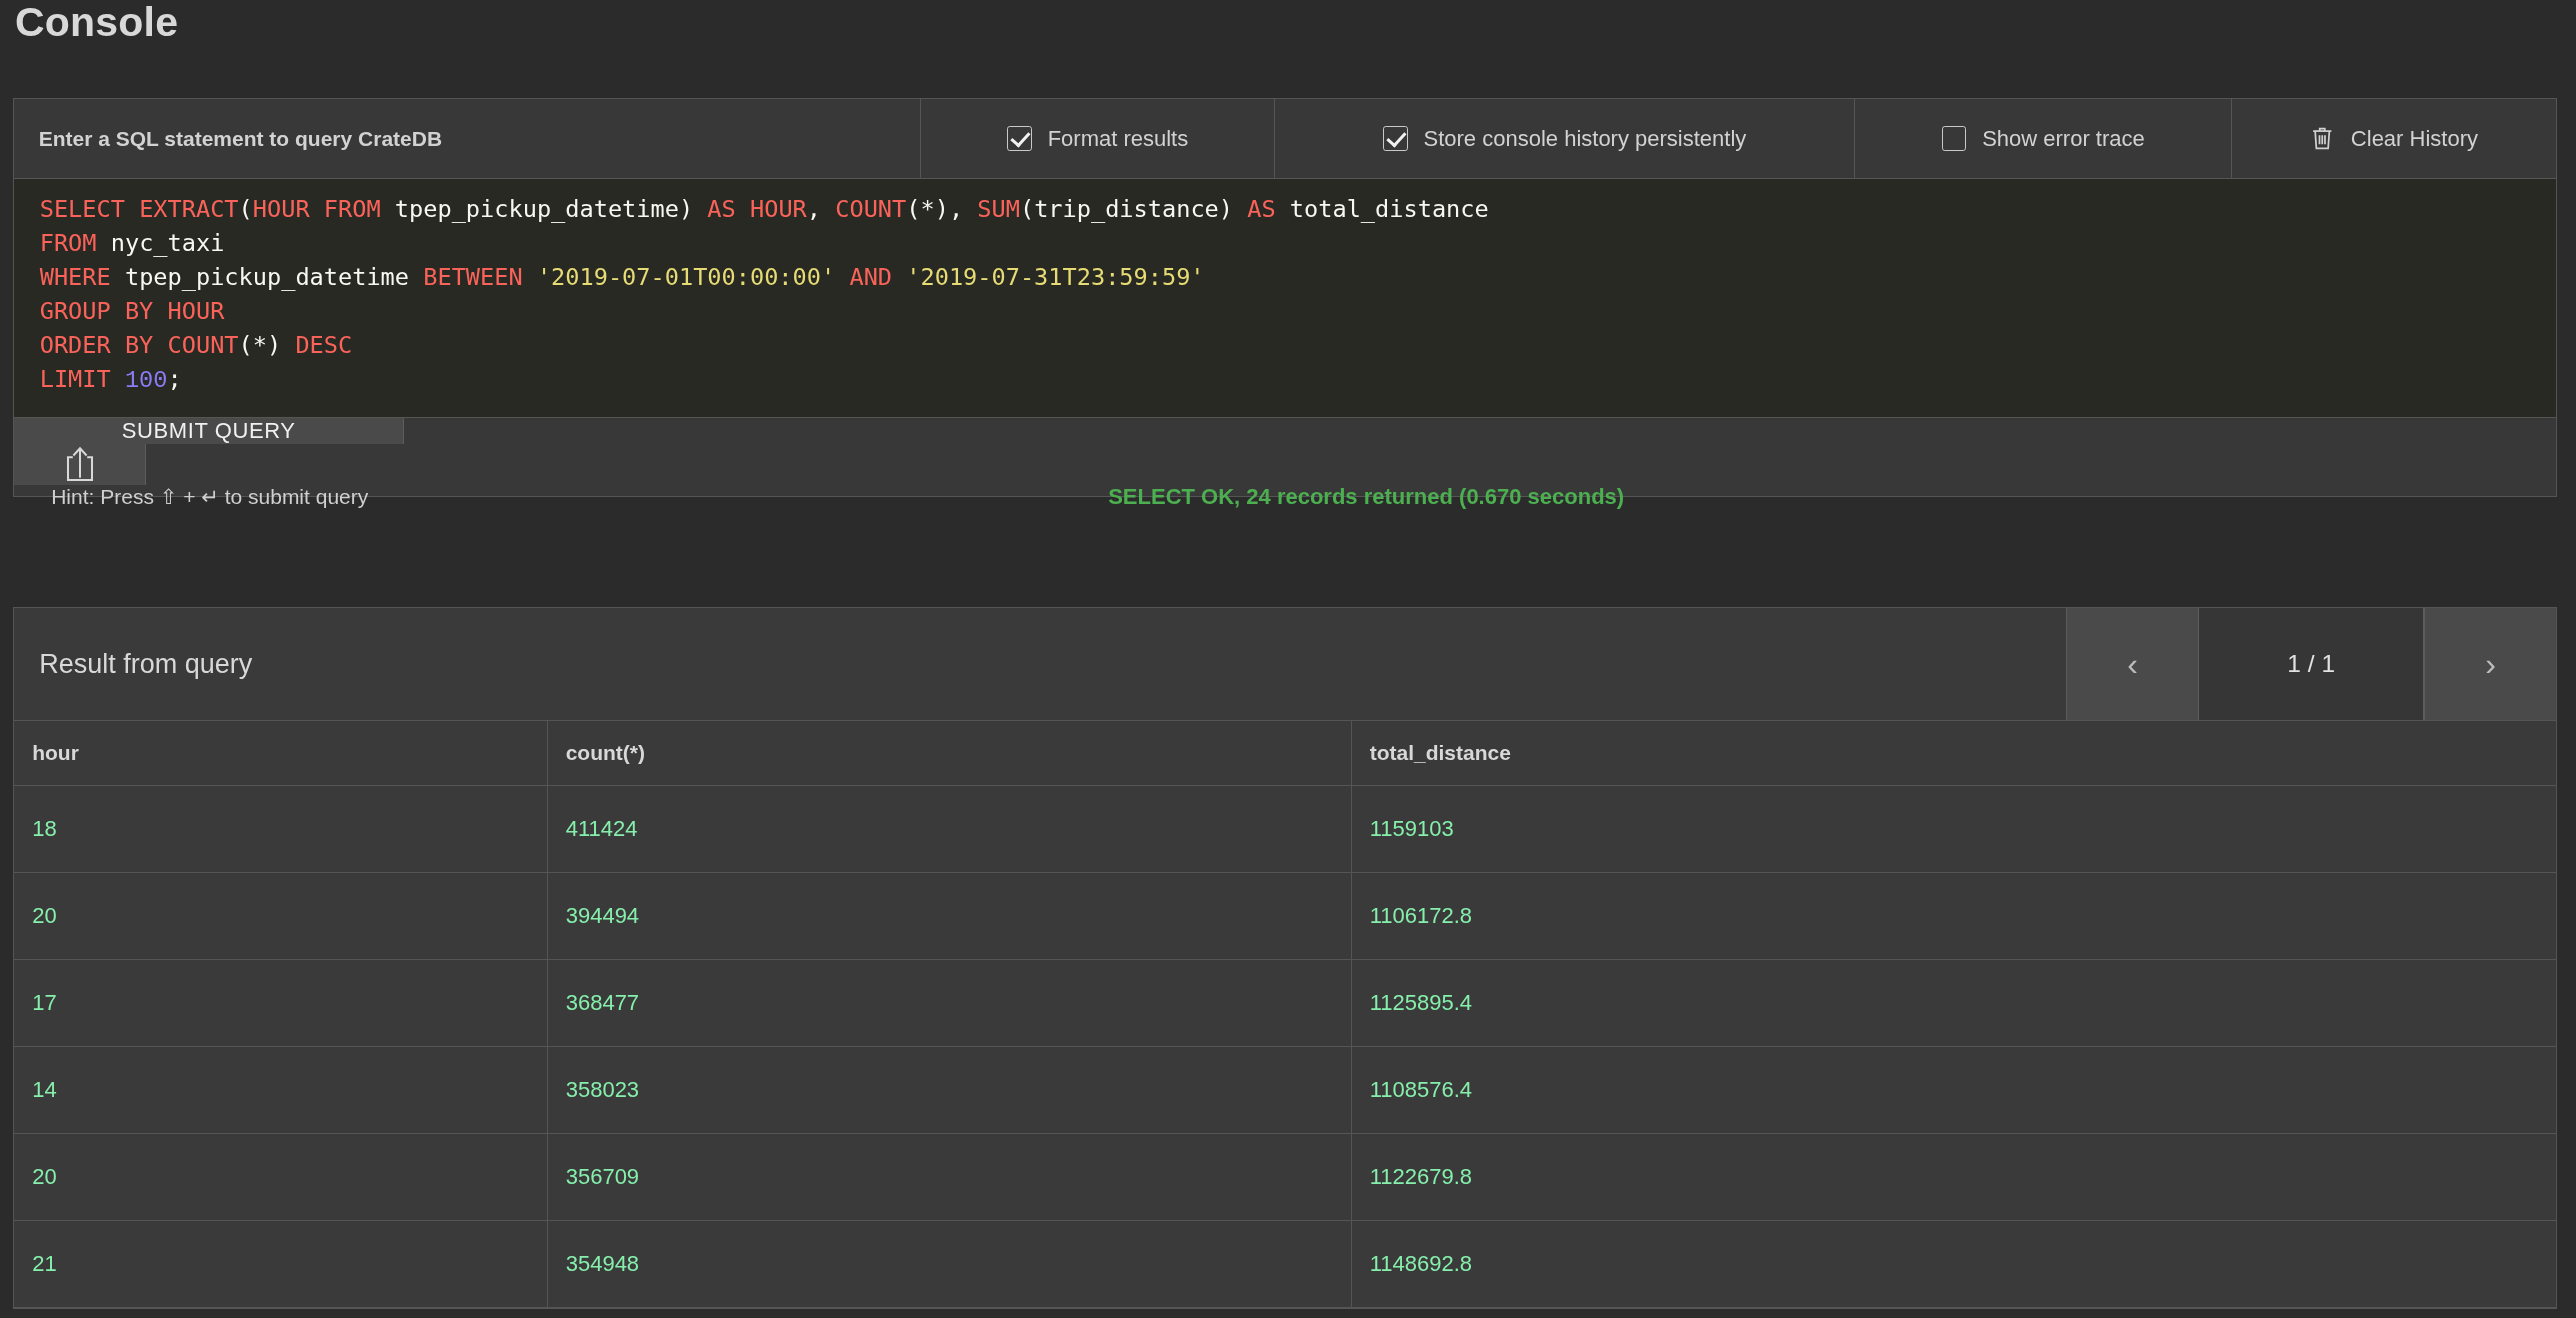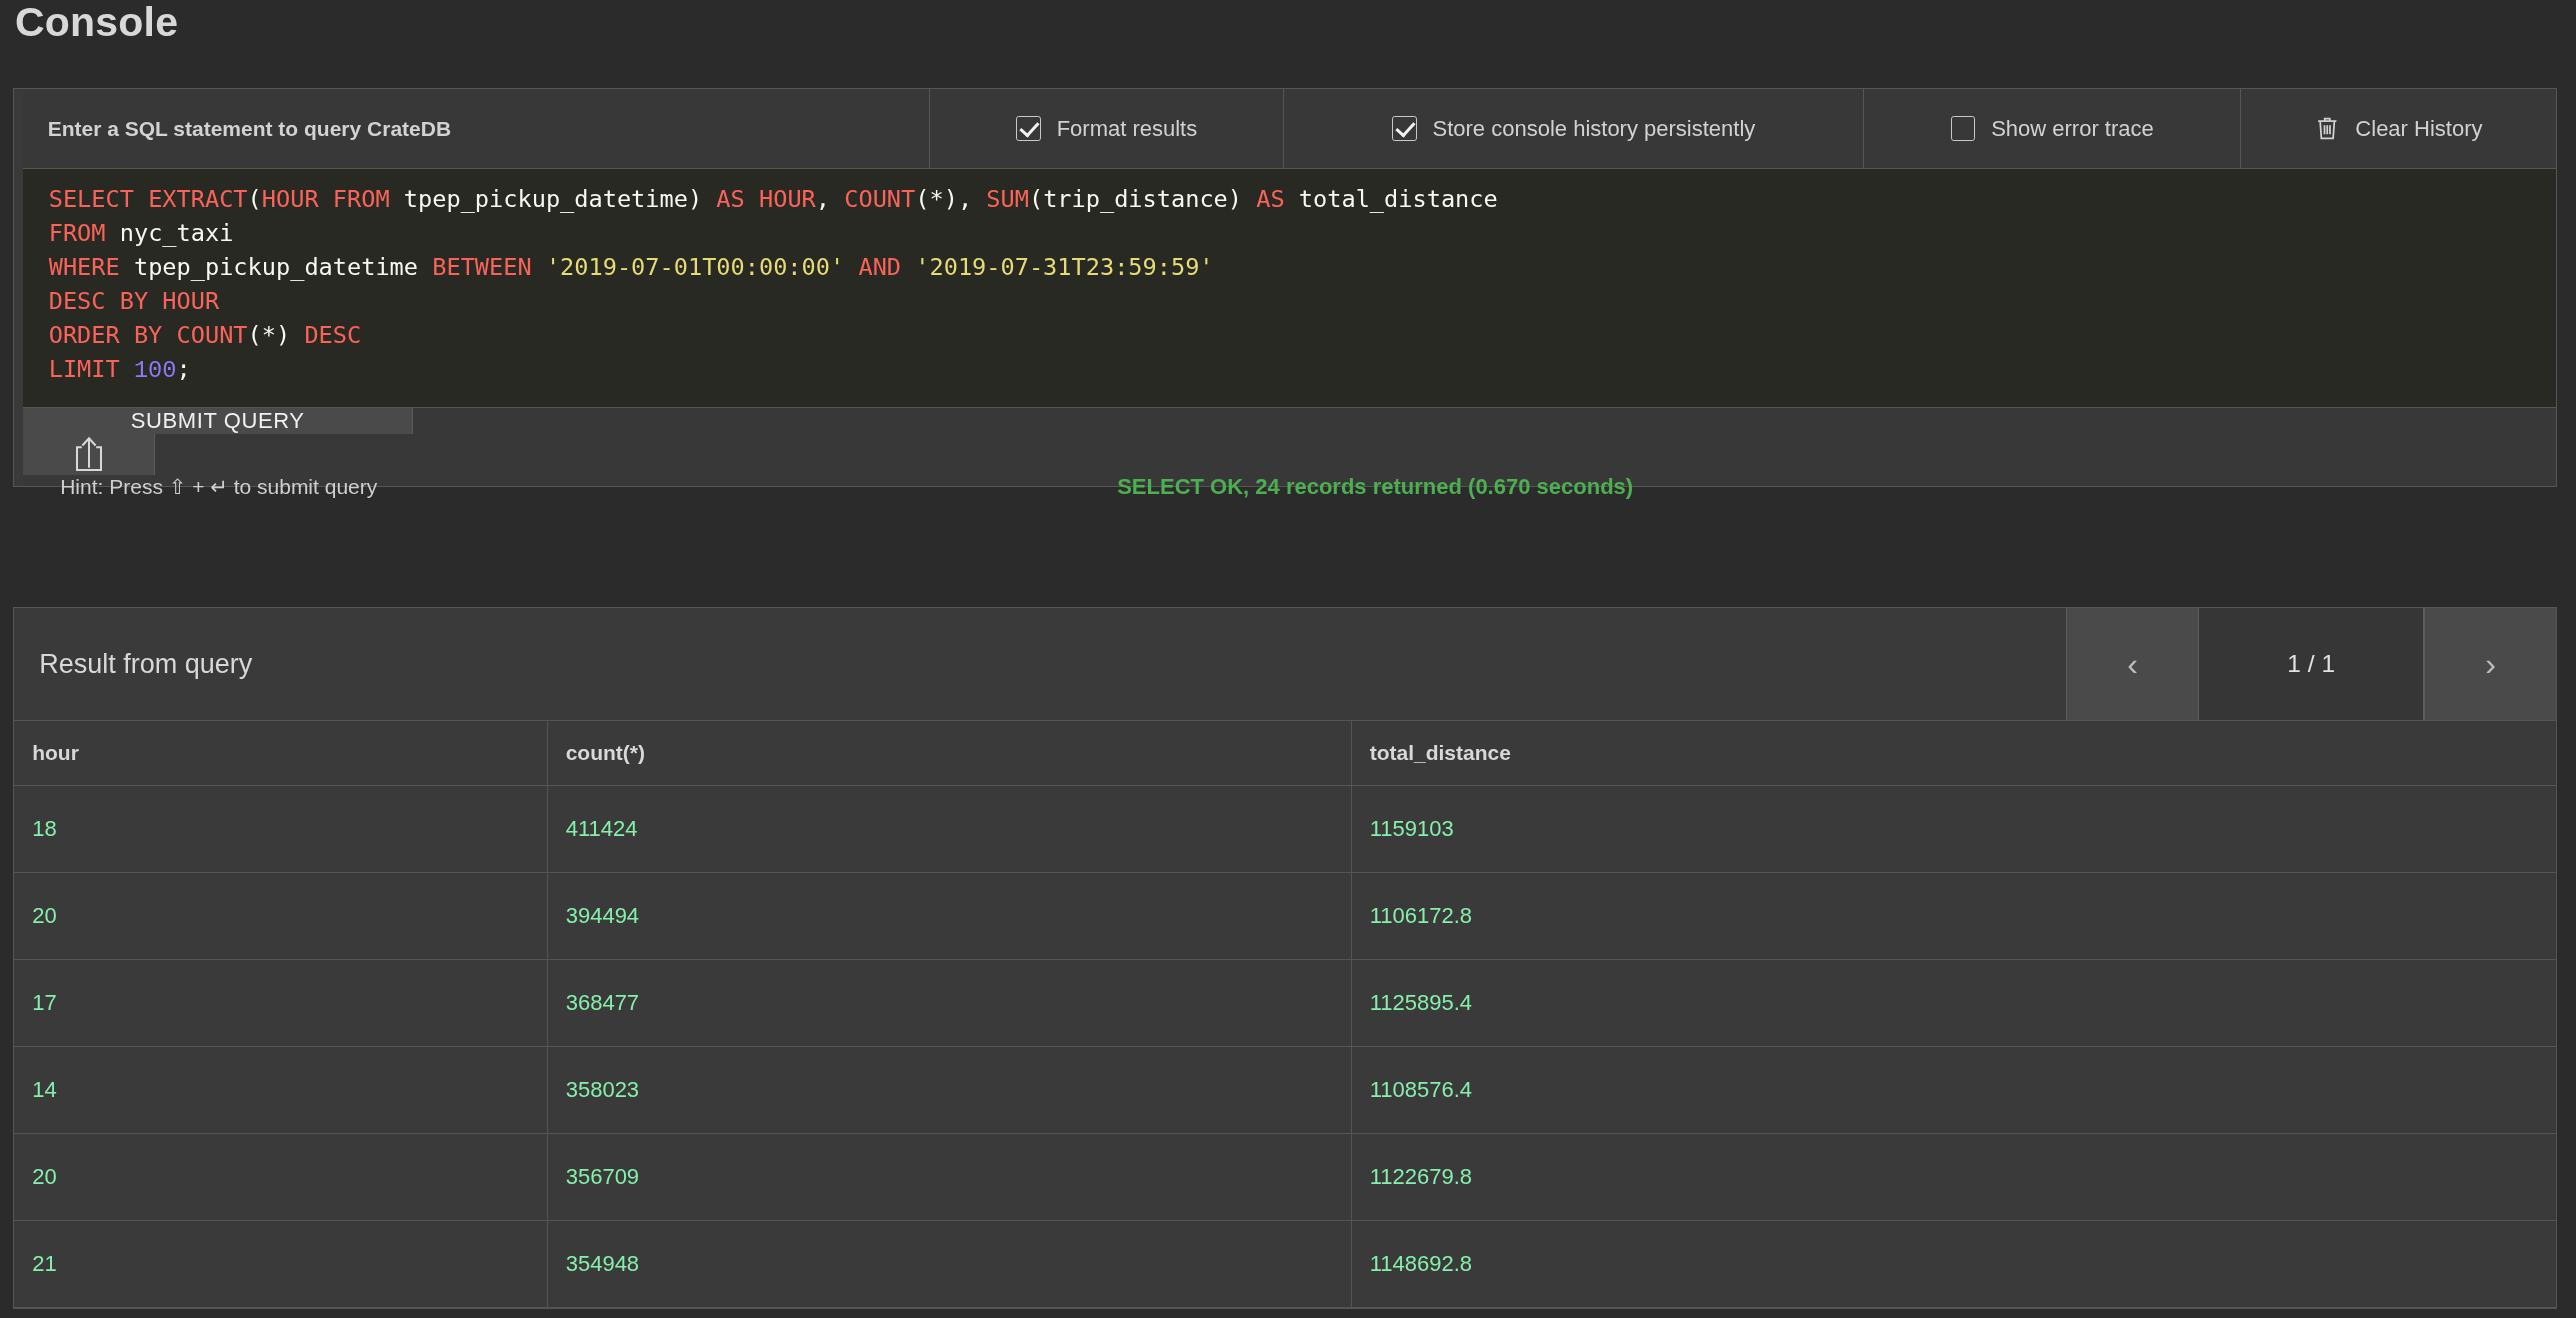--- a/index.html
+++ b/index.html
@@ -20,25 +20,24 @@
     font-weight: bold;
     letter-spacing: 0.2px;
     padding: 1.9px 0 0 15px;
     line-height: 1.0;
   }
 
   
   .console-panel {
     position: absolute;
     left: 13.2px;
-    top: 88px;
+    top: 98px;
     width: 2544px;
     border: 0.9px solid #555555;
     background: #3a3a3a;
-    padding-left: 9px;
   }
 
   .toolbar {
     display: flex;
     height: 80px;
     background: #383838;
     border-bottom: 0.9px solid #555555;
   }
   .toolbar-label {
     width: 907px;
@@ -258,21 +257,21 @@
           <path d="M9.3 10 V19 M12 10 V19 M14.7 10 V19"></path>
         </svg>
         <span>Clear History</span>
       </div>
     </div>
 
     <div class="editor" id="sql-editor">
         <div class="code-line"><span class="kw">SELECT</span><span class="pl"> </span><span class="kw">EXTRACT</span><span class="pl">(</span><span class="kw">HOUR FROM</span><span class="pl"> tpep_pickup_datetime) </span><span class="kw">AS</span><span class="pl"> </span><span class="kw">HOUR</span><span class="pl">, </span><span class="kw">COUNT</span><span class="pl">(*), </span><span class="kw">SUM</span><span class="pl">(trip_distance) </span><span class="kw">AS</span><span class="pl"> total_distance</span></div>
         <div class="code-line"><span class="kw">FROM</span><span class="pl"> nyc_taxi</span></div>
         <div class="code-line"><span class="kw">WHERE</span><span class="pl"> tpep_pickup_datetime </span><span class="kw">BETWEEN</span><span class="pl"> </span><span class="str">'2019-07-01T00:00:00'</span><span class="pl"> </span><span class="kw">AND</span><span class="pl"> </span><span class="str">'2019-07-31T23:59:59'</span></div>
-        <div class="code-line"><span class="kw">DESC BY HOUR</span></div>
+        <div class="code-line"><span class="kw">GROUP BY HOUR</span></div>
         <div class="code-line"><span class="kw">ORDER BY COUNT</span><span class="pl">(*) </span><span class="kw">DESC</span></div>
         <div class="code-line"><span class="kw">LIMIT</span><span class="pl"> </span><span class="num">100</span><span class="pl">;</span></div>
       </div>
 
     <div class="submit-bar">
       <div class="submit-btn">SUBMIT QUERY</div>
       <div class="share-btn">
         <svg width="36" height="41" viewBox="0 0 30 34" fill="none" stroke="#d8d8d8" stroke-width="1.7">
           <path d="M9 11 H5 V30 H25 V11 H21"></path>
           <path d="M15 28 V4"></path>

